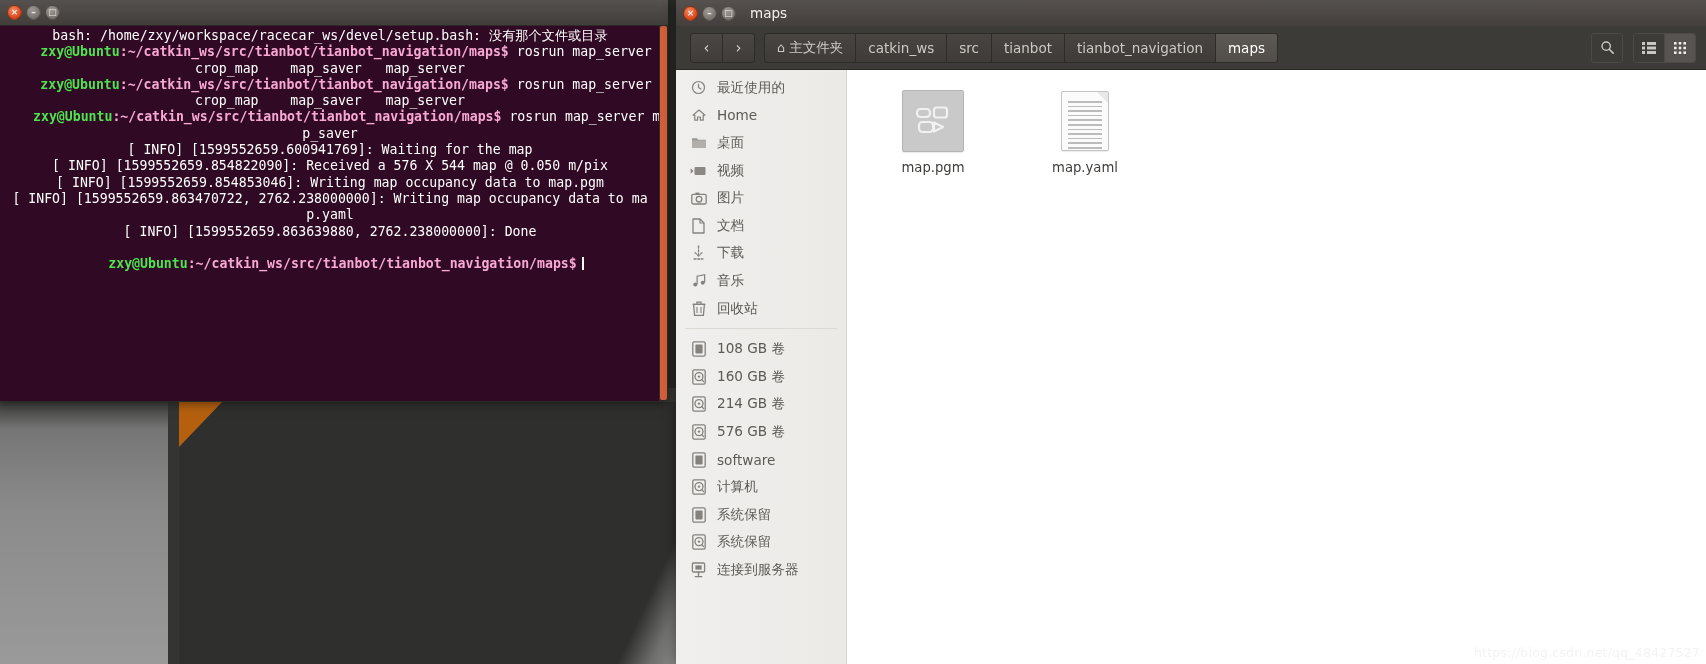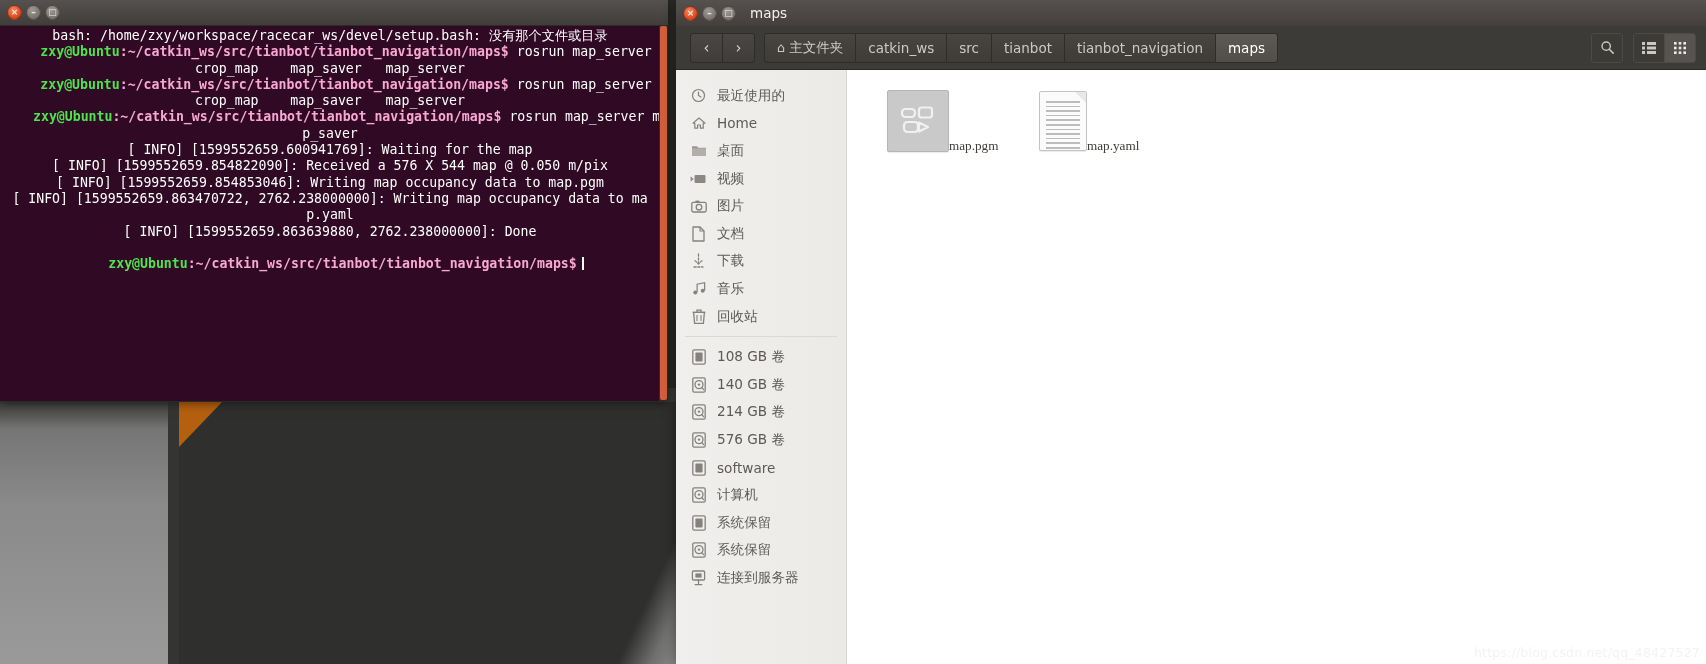--- a/index.html
+++ b/index.html
@@ -294,21 +294,21 @@
 
   #files-main {
     flex: 1 1 auto;
     display: flex;
     min-height: 0;
   }
   #sidebar {
     width: 171px;
     background: linear-gradient(90deg,#f0efed 0%, #eceae7 100%);
     border-right: 1px solid #d8d5d1;
-    padding-top: 12px;
+    padding-top: 4px;
     box-sizing: border-box;
     overflow: hidden;
     flex: 0 0 auto;
   }
   .side-item {
     height: 27.6px;
     display: flex;
     align-items: center;
     padding-left: 13px;
     box-sizing: border-box;
@@ -340,23 +340,22 @@
     box-sizing: border-box;
     overflow: hidden;
   }
   .file-grid {
     display: flex;
     gap: 60px;
   }
   .file-item {
     width: 92px;
     display: flex;
-    flex-direction: row;
-    align-items: flex-end;
-    font-family: Liberation Serif, serif;
+    flex-direction: column;
+    align-items: center;
   }
   .file-thumb-pgm {
     width: 60px;
     height: 60px;
     background: #c9c9c9;
     border: 1px solid #b5b5b5;
     border-radius: 2px;
     display: flex;
     align-items: center;
     justify-content: center;
@@ -623,21 +622,21 @@
         </div>
         <div class="side-item">
           <span class="s-ico">
             <svg width="14" height="16" viewBox="0 0 14 16">
               <rect x="0.8" y="0.9" width="12.4" height="14.2" rx="1.4" fill="none" stroke="#85827e" stroke-width="1.3"></rect>
               <circle cx="7" cy="7.6" r="4" fill="none" stroke="#85827e" stroke-width="1.3"></circle>
               <circle cx="7" cy="7.6" r="1.2" fill="#85827e"></circle>
               <path d="M9.6 10.4 12 13" stroke="#85827e" stroke-width="1.2"></path>
             </svg>
           </span>
-          <span>140 GB 卷</span>
+          <span>160 GB 卷</span>
         </div>
         <div class="side-item">
           <span class="s-ico">
             <svg width="14" height="16" viewBox="0 0 14 16">
               <rect x="0.8" y="0.9" width="12.4" height="14.2" rx="1.4" fill="none" stroke="#85827e" stroke-width="1.3"></rect>
               <circle cx="7" cy="7.6" r="4" fill="none" stroke="#85827e" stroke-width="1.3"></circle>
               <circle cx="7" cy="7.6" r="1.2" fill="#85827e"></circle>
               <path d="M9.6 10.4 12 13" stroke="#85827e" stroke-width="1.2"></path>
             </svg>
           </span>

